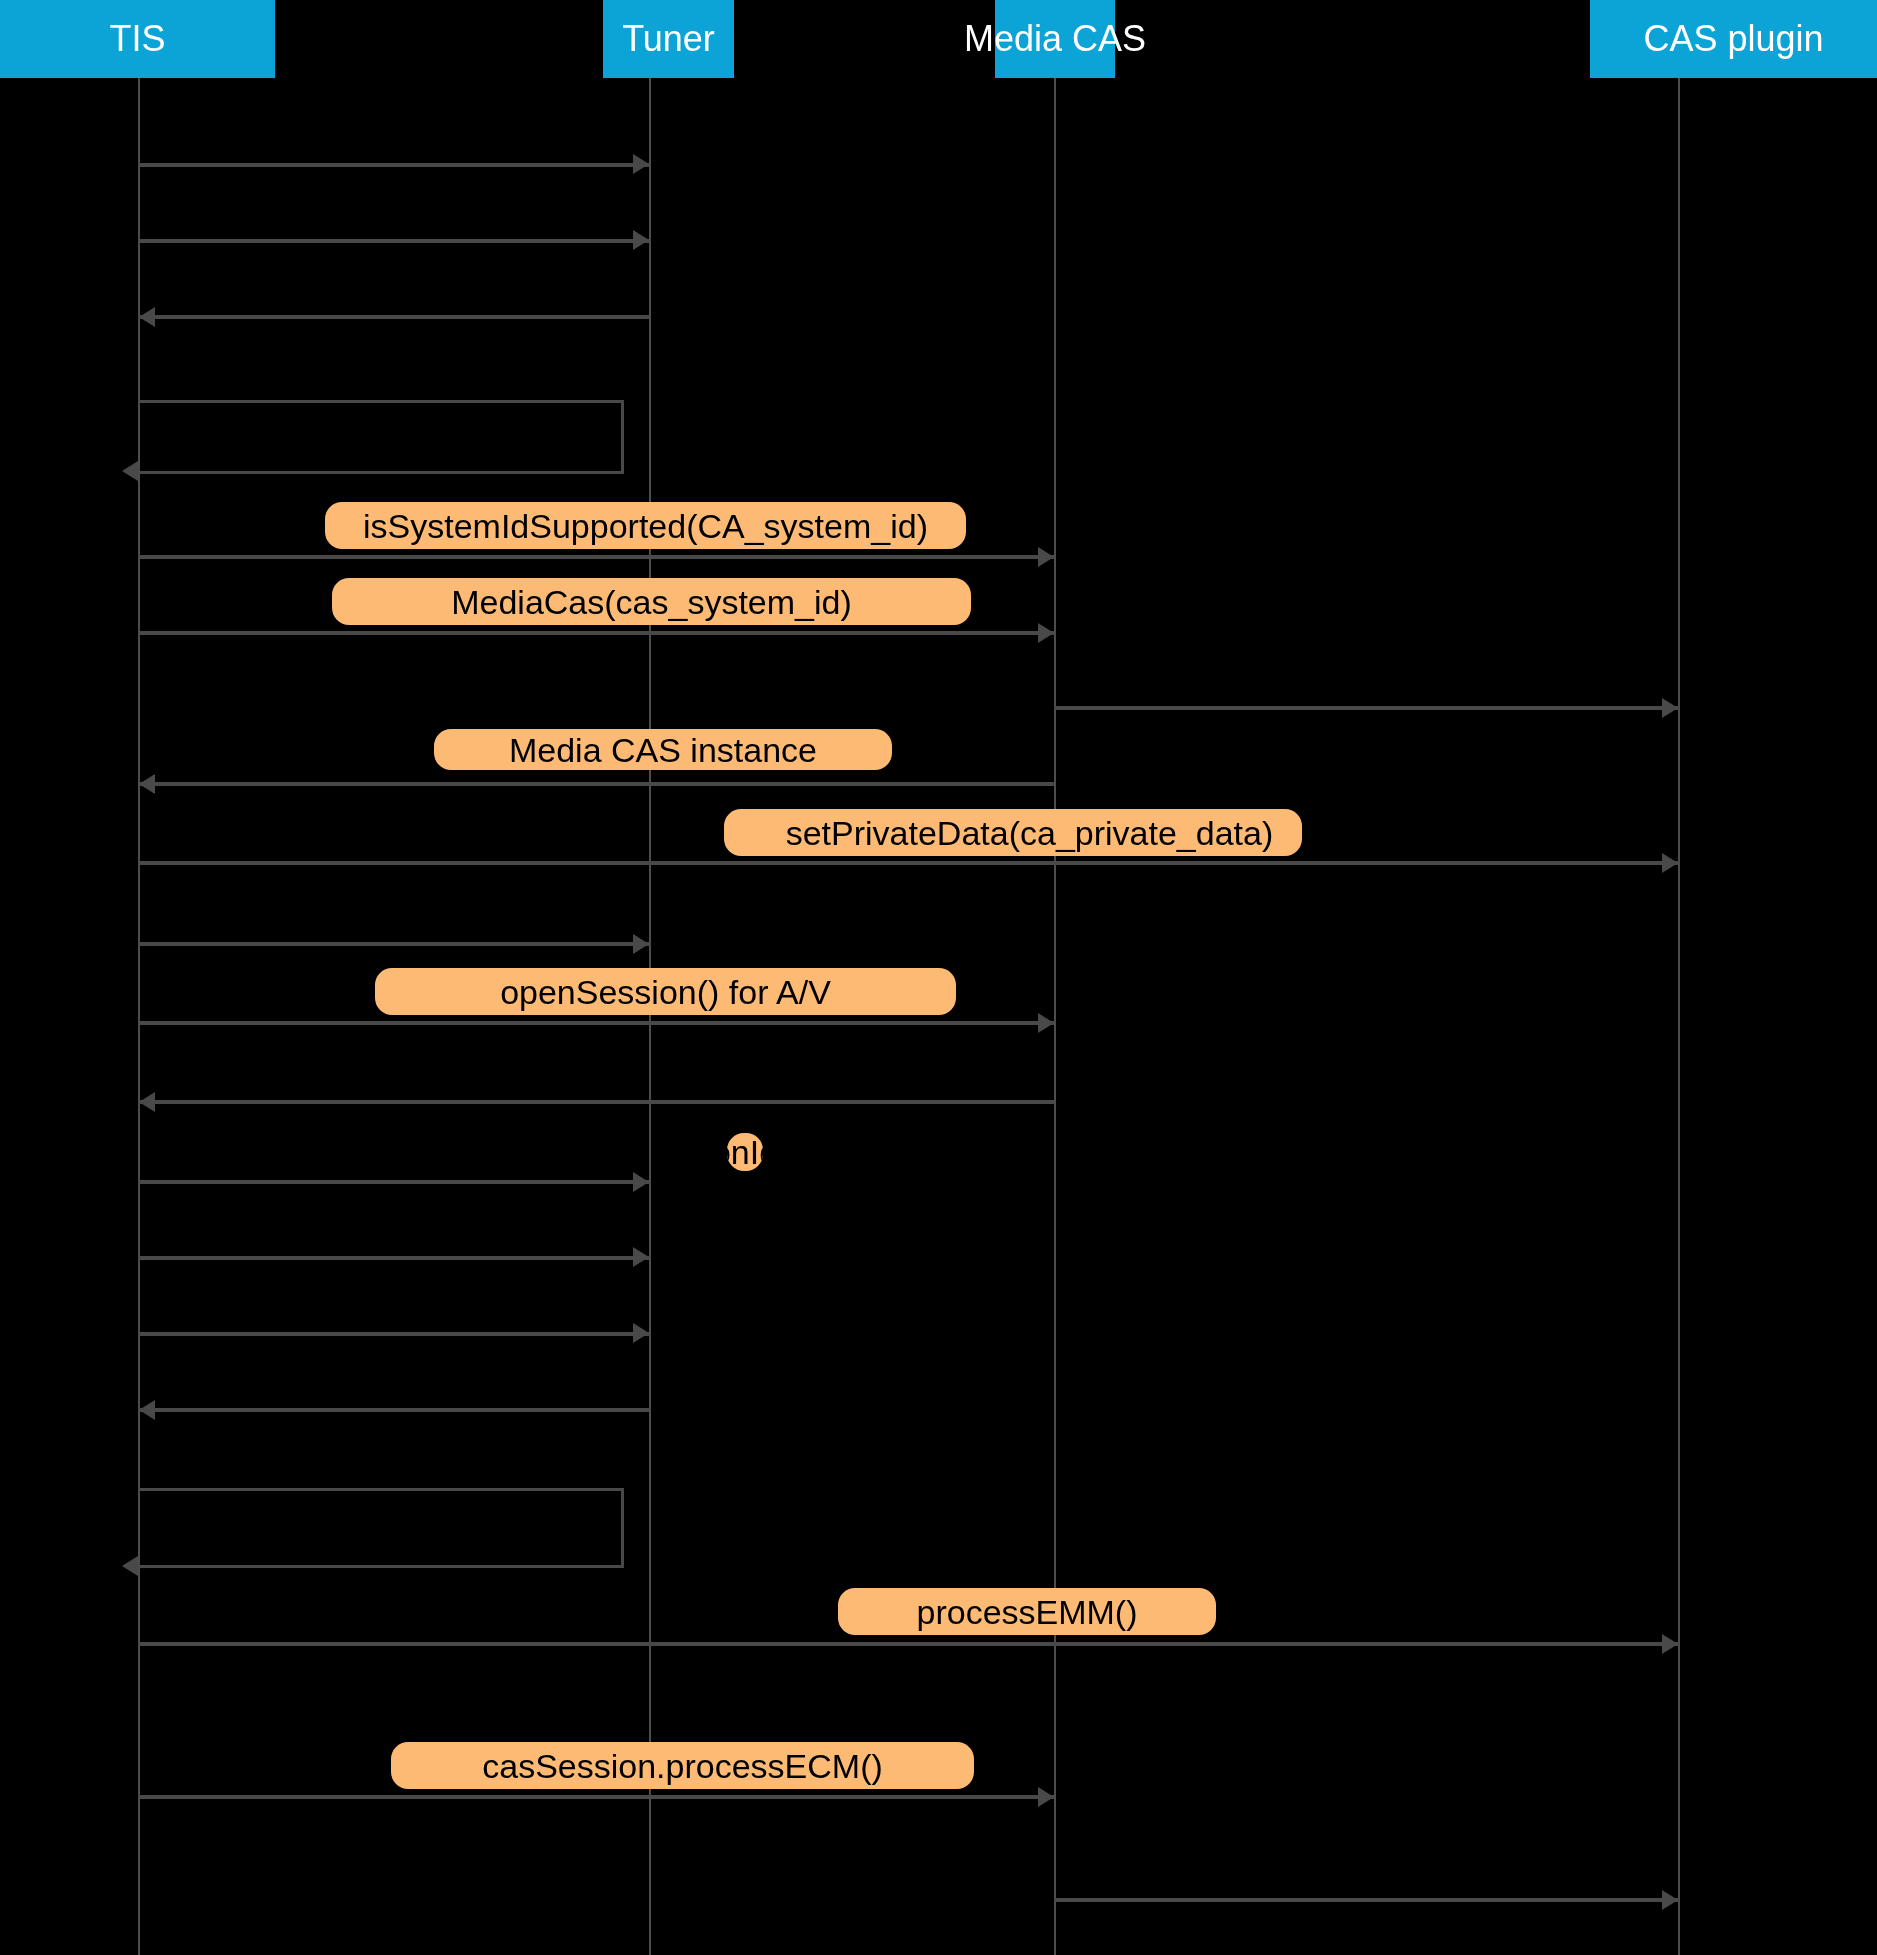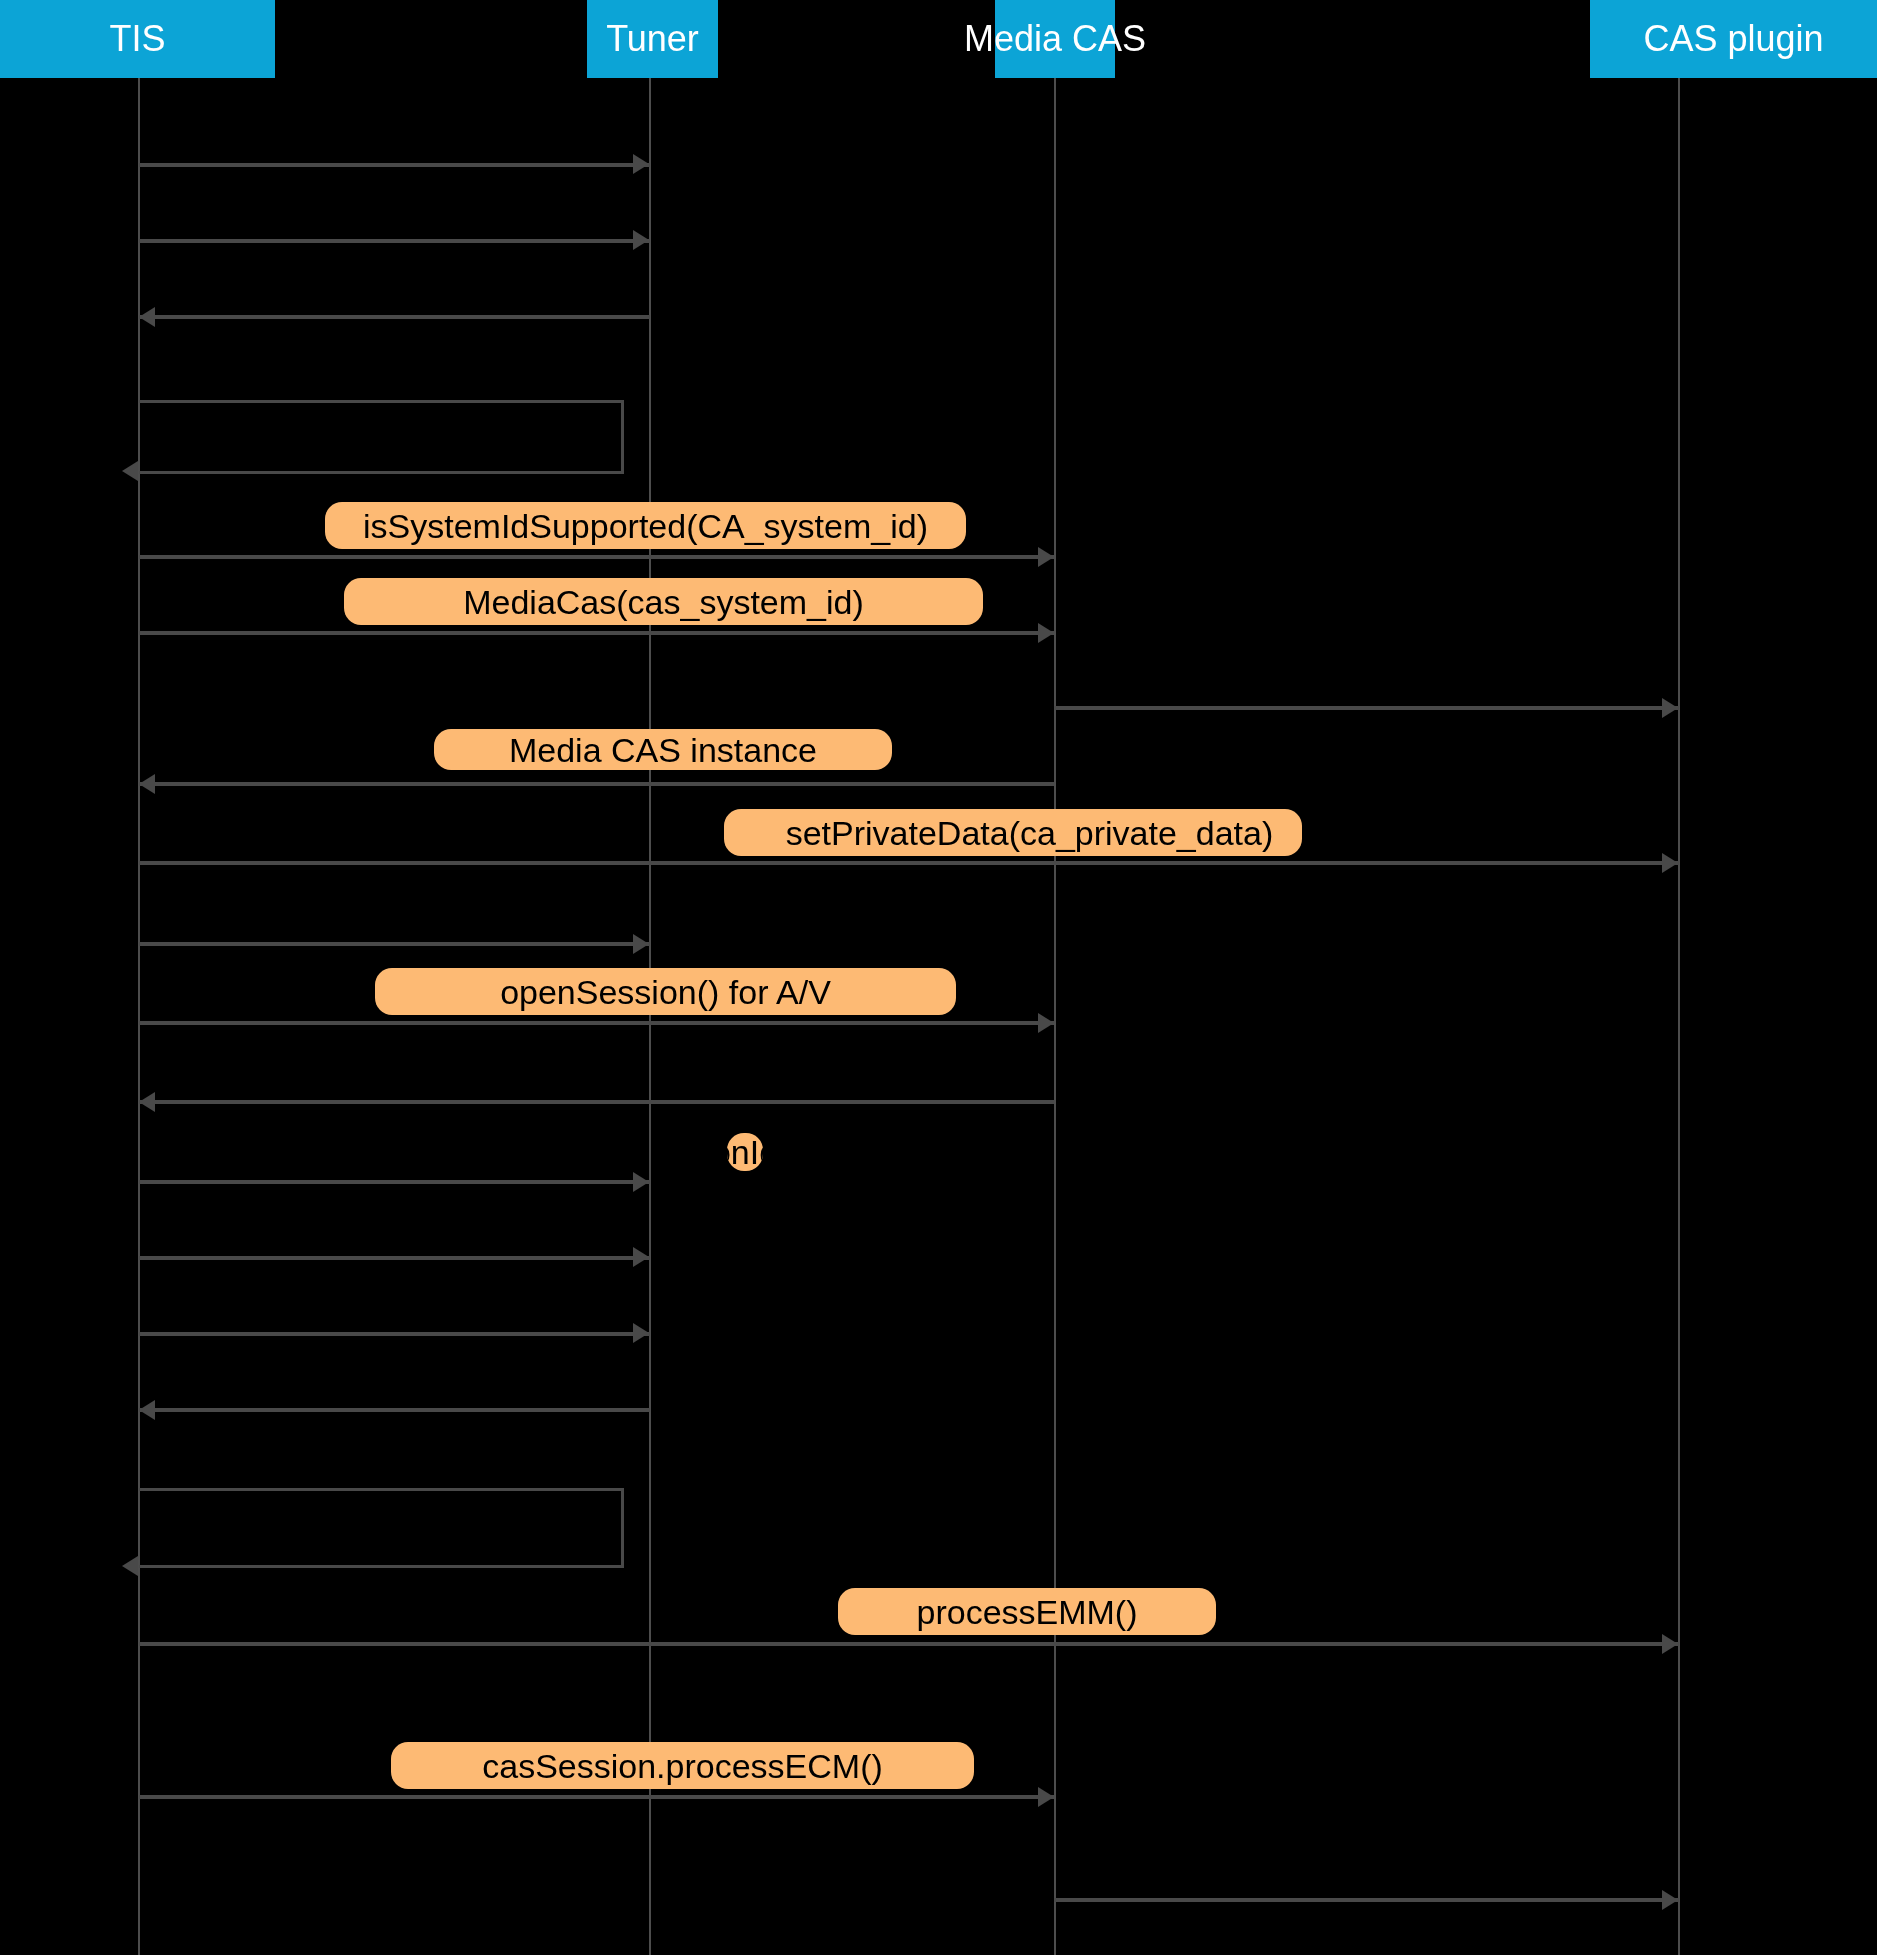--- a/index.html
+++ b/index.html
@@ -72,21 +72,21 @@
     border-radius:17px;
   }
 </style>
 </head>
 <body>
 
 <div id="canvas">
     <div class="participant-box" style="left: 0px; top: 0px; width: 275px; height: 78px;">
       <span>TIS</span>
     </div>
-    <div class="participant-box" style="left: 587px; top: 0px; width: 131px; height: 78px;">
+    <div class="participant-box" style="left: 603px; top: 0px; width: 131px; height: 78px;">
       <span>Tuner</span>
     </div>
     <div class="participant-box" style="left: 995px; top: 0px; width: 120px; height: 78px;">
       <span>Media CAS</span>
     </div>
     <div class="participant-box" style="left: 1590px; top: 0px; width: 287px; height: 78px;">
       <span>CAS plugin</span>
     </div>
     <div class="lifeline" style="left: 138px; top: 78px; height: 1879px;"></div>
     <div class="lifeline" style="left: 649px; top: 78px; height: 1879px;"></div>
@@ -126,21 +126,21 @@
     <div class="arrow-head left" style="top: 1400px; left: 139px;"></div>
     <div class="selfcall" style="left: 139px; top: 1488px; width: 485px; height: 80px;"></div>
     <div class="arrow-head left" style="left: 122px; top: 1556px;"></div>
     <div class="msg-line" style="left: 139px; top: 1642px; width: 1540px;"></div>
     <div class="arrow-head right" style="top: 1634px; left: 1662px;"></div>
     <div class="msg-line" style="left: 139px; top: 1795px; width: 915px;"></div>
     <div class="arrow-head right" style="top: 1787px; left: 1038px;"></div>
     <div class="msg-line" style="left: 1054px; top: 1898px; width: 625px;"></div>
     <div class="arrow-head right" style="top: 1890px; left: 1662px;"></div>
     <div class="msg-label" style="left: 325px; top: 502px; width: 641px; height: 47px;">isSystemIdSupported(CA_system_id)</div>
-    <div class="msg-label" style="left: 344px; top: 578px; width: 639px; height: 47px;">MediaCas(cas_system_id)</div>
+    <div class="msg-label" style="left: 332px; top: 578px; width: 639px; height: 47px;">MediaCas(cas_system_id)</div>
     <div class="msg-label" style="left: 434px; top: 729px; width: 458px; height: 41px;">Media CAS instance</div>
     <div class="msg-label" style="left: 724px; top: 809px; width: 578px; height: 47px; padding-left: 36px;">setPrivateData(ca_private_data)</div>
     <div class="msg-label" style="left: 375px; top: 968px; width: 581px; height: 47px;">openSession() for A/V</div>
     <div class="msg-label" style="left: 727px; top: 1133px; width: 36px; height: 38px;">onId</div>
     <div class="msg-label" style="left: 802px; top: 1588px; width: 378px; height: 47px; margin-left: 36px;">processEMM()</div>
     <div class="msg-label" style="left: 391px; top: 1742px; width: 583px; height: 47px;">casSession.processECM()</div>
   </div>
 
 
 </body></html>

